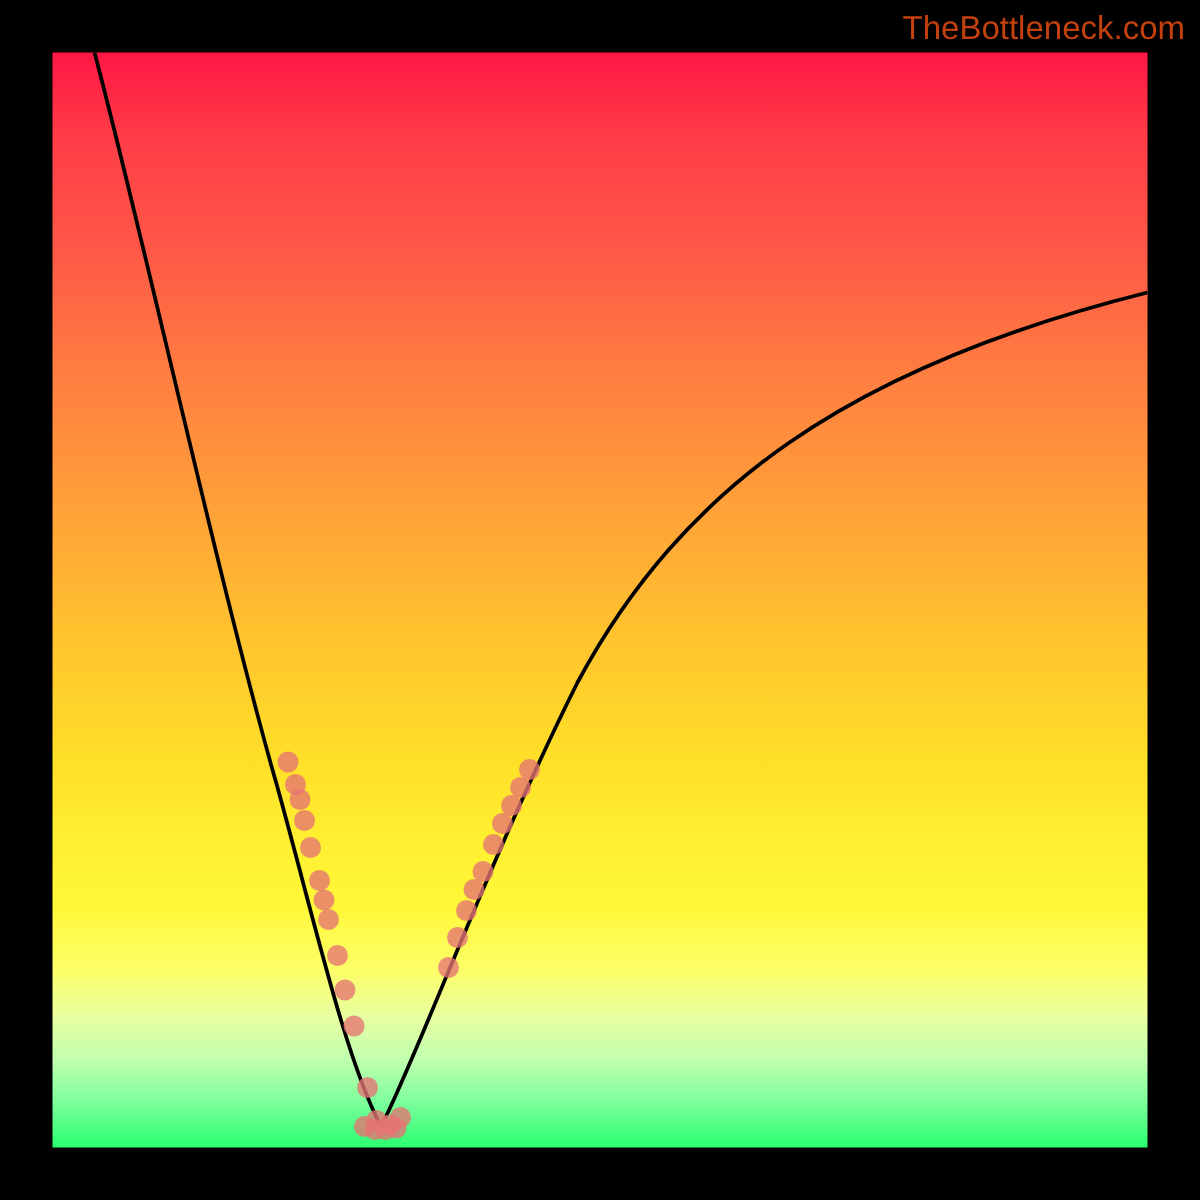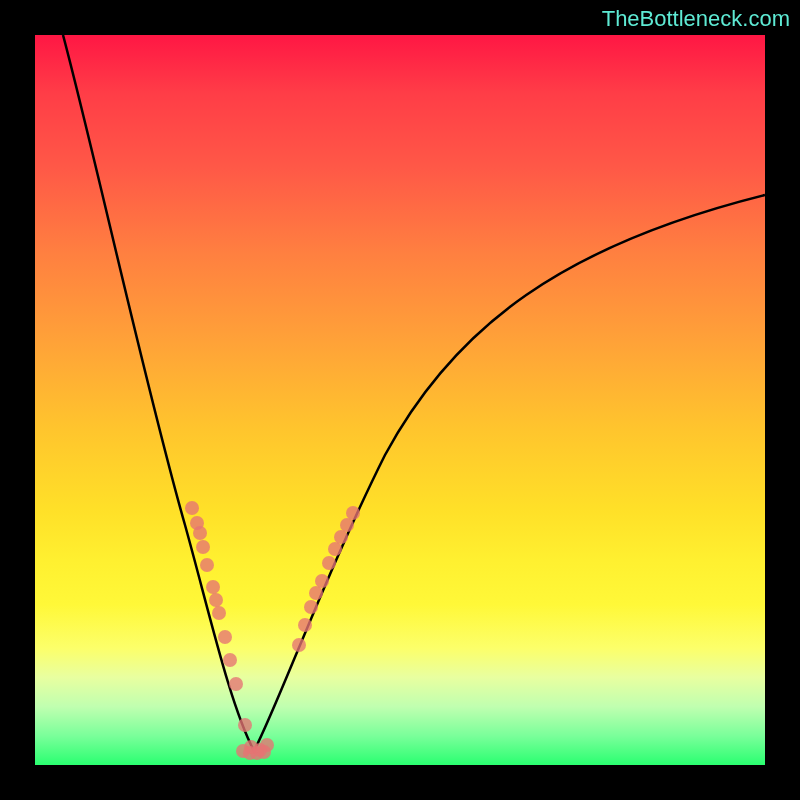--- a/index.html
+++ b/index.html
@@ -11,21 +11,21 @@
       width: 800px;
       height: 800px;
       background: #000;
       position: relative;
       overflow: hidden;
     }
     .watermark {
       position: absolute;
       top: 6px;
       right: 10px;
-      color: #5eead4;
+      color: #c2410c;
       font-family: Arial, sans-serif;
       font-size: 22px;
       font-weight: 500;
       z-index: 10;
     }
     .plot-area {
       position: absolute;
       top: 35px;
       left: 35px;
       width: 730px;

